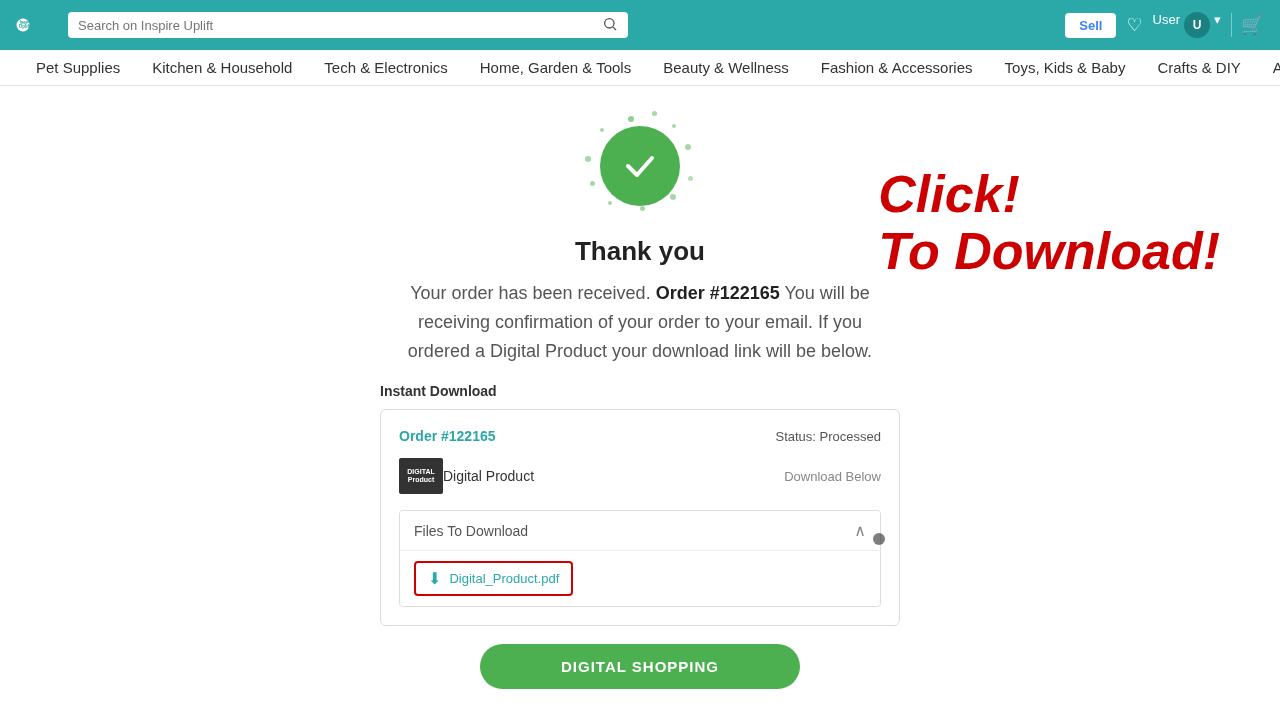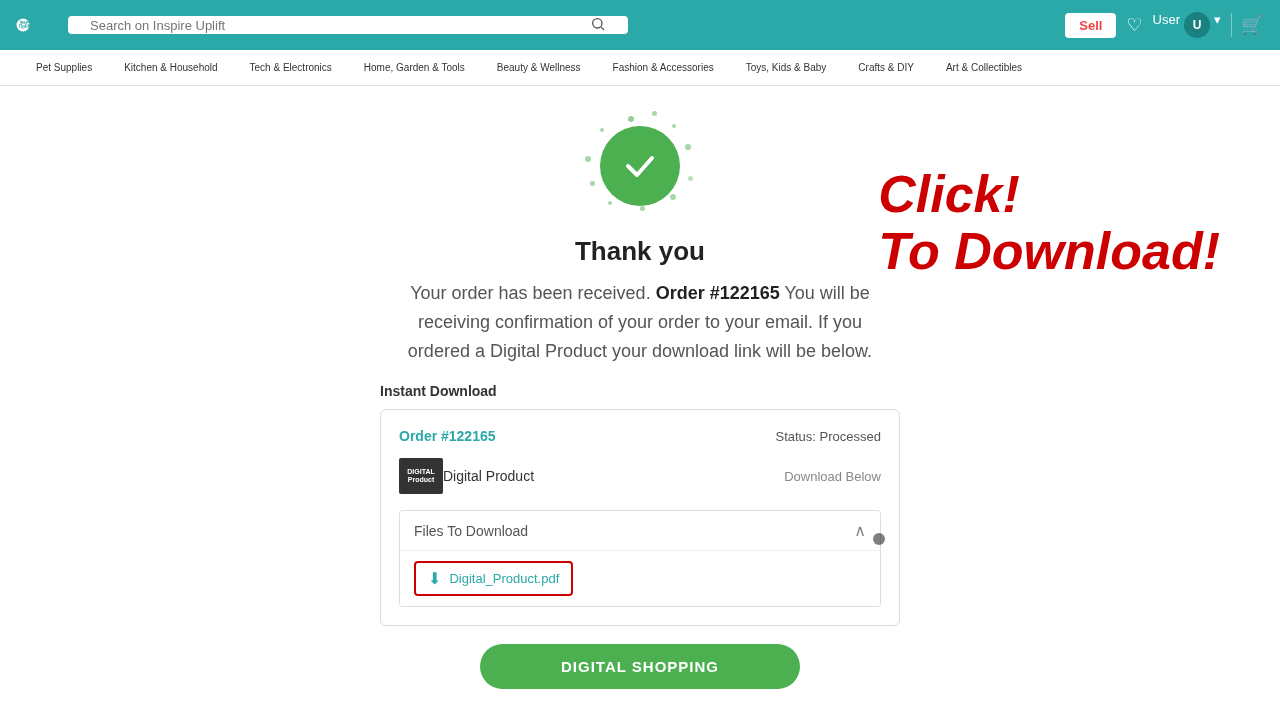--- a/index.html
+++ b/index.html
@@ -23,22 +23,22 @@
       width: 40px;
       height: 40px;
     }
     .search-bar {
       flex: 1;
       max-width: 560px;
       display: flex;
       align-items: center;
       background: white;
       border-radius: 4px;
-      padding: 0 22px;
-      height: 18px;
+      padding: 0 10px;
+      height: 26px;
     }
     .search-bar input {
       border: none;
       outline: none;
       flex: 1;
       font-size: 13px;
       color: #888;
     }
     .search-icon-btn {
       background: none;
@@ -53,21 +53,21 @@
       margin-left: auto;
     }
     .sell-btn {
       background: white;
       border: none;
       padding: 5px 14px;
       border-radius: 4px;
       font-size: 13px;
       font-weight: bold;
       cursor: pointer;
-      color: #ef4444;
+      color: #3b82f6;
     }
     .heart-icon, .cart-icon {
       color: white;
       font-size: 18px;
       cursor: pointer;
     }
     .user-area {
       display: flex;
       align-items: flex-start;
       gap: 4px;
@@ -97,21 +97,21 @@
     .nav-bar {
       background: white;
       display: flex;
       align-items: center;
       padding: 0 20px;
       height: 36px;
       gap: 0;
       border-bottom: 1px solid #e0e0e0;
     }
     .nav-item {
-      font-size: 10px;
+      font-size: 15px;
       color: #333;
       padding: 0 16px;
       height: 20px;
       display: flex;
       align-items: center;
       cursor: pointer;
       white-space: nowrap;
     }
 
     

